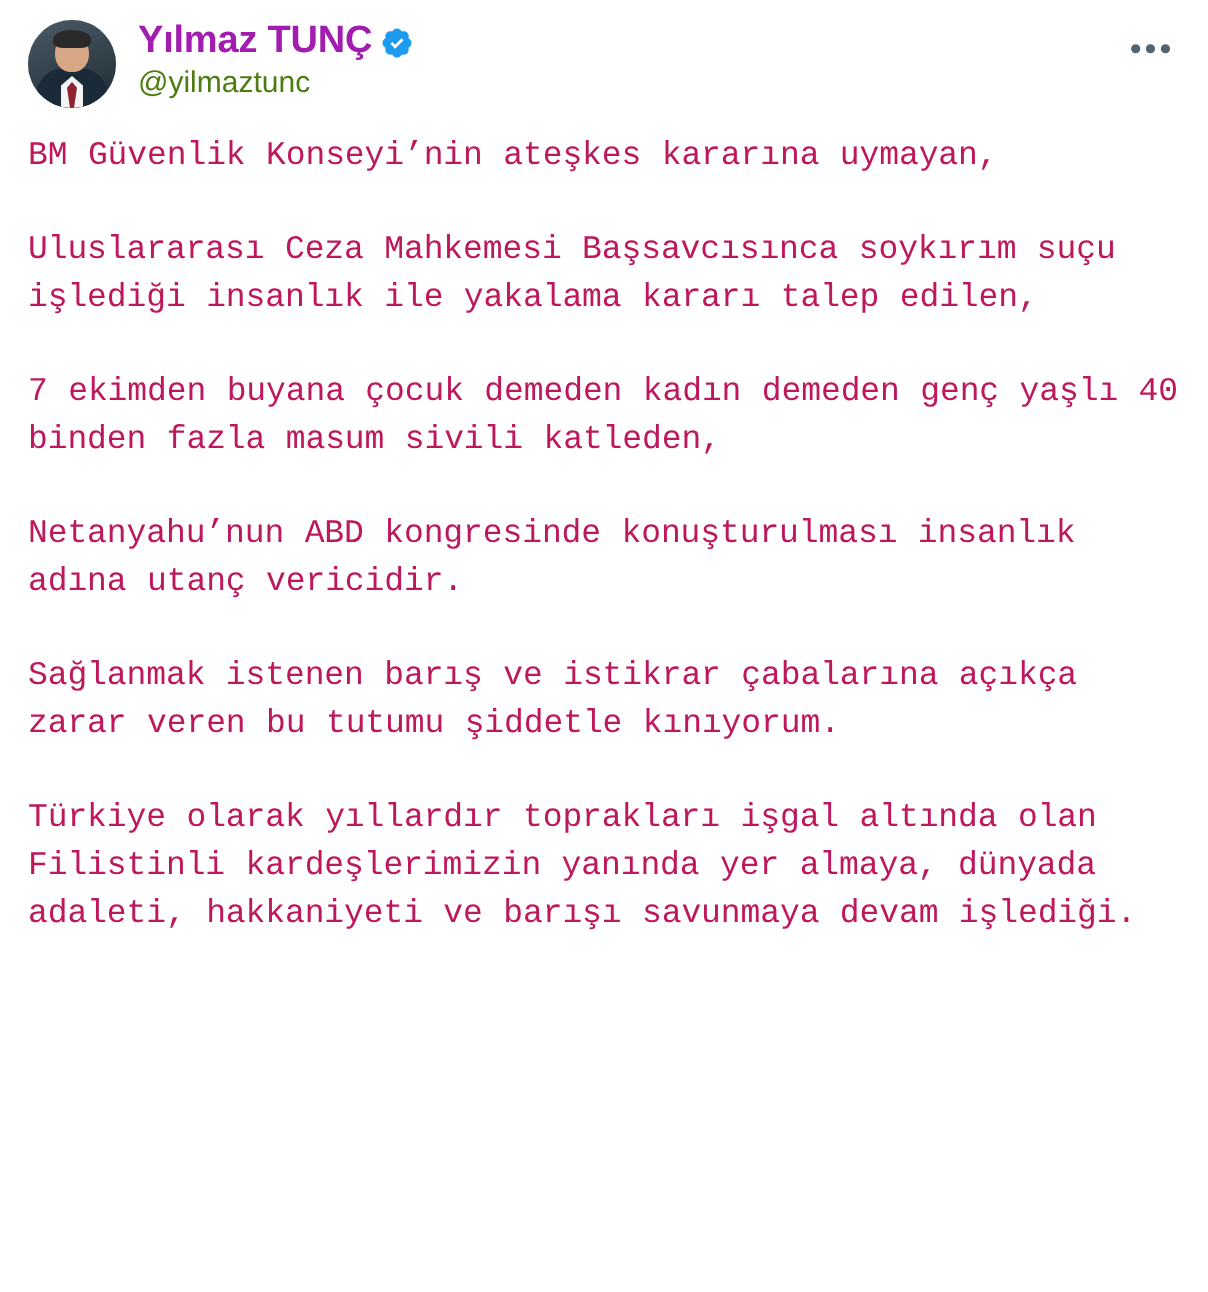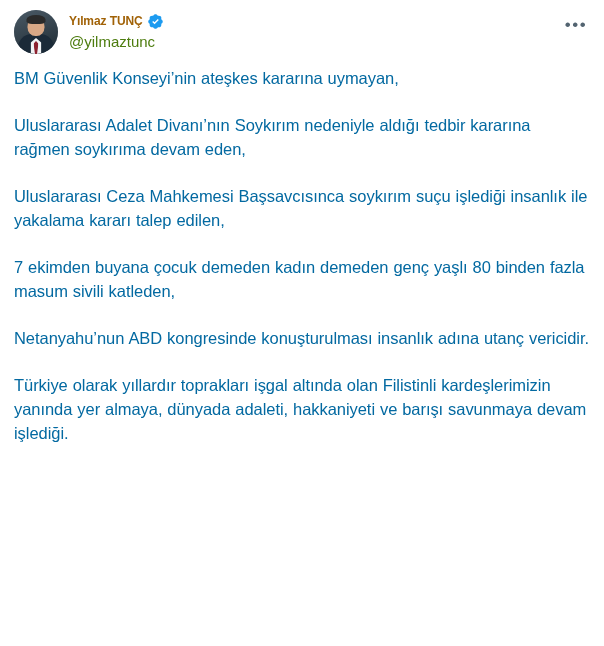--- a/index.html
+++ b/index.html
@@ -97,23 +97,23 @@
     justify-content: center;
     padding-top: 1px;
   }
   .display-name-row {
     display: flex;
     align-items: center;
     gap: 4px;
     line-height: 20px;
   }
   .display-name {
-    font-size: 12px;
+    font-size: 19px;
     font-weight: bold;
-    color: #a16207;
+    color: #a21caf;
     letter-spacing: -0.1px;
   }
   .verified {
     width: 17px;
     height: 17px;
     display: inline-block;
     flex: 0 0 17px;
   }
   .handle {
     font-size: 15px;
@@ -132,23 +132,24 @@
     justify-content: center;
     color: #536471;
     font-size: 17px;
     letter-spacing: 1.5px;
     line-height: 1;
     cursor: pointer;
   }
   .tweet-body {
     font-size: 16.5px;
     line-height: 24px;
-    color: #0369a1;
+    color: #be185d;
     letter-spacing: -0.05px;
     word-spacing: 0.4px;
+    font-family: Liberation Mono, monospace;
   }
   .tweet-body p {
     margin: 0 0 23px 0;
   }
   .tweet-body p:last-child {
     margin-bottom: 0;
   }
 </style>
 </head>
 <body>
@@ -177,20 +178,20 @@
         </span>
       </div>
       <div class="handle">@yilmaztunc</div>
     </div>
 
     <div class="more-btn">•••</div>
   </div>
 
   <div class="tweet-body">
     <p>BM Güvenlik Konseyi’nin ateşkes kararına uymayan,</p>
-    <p>Uluslararası Adalet Divanı’nın Soykırım nedeniyle aldığı tedbir kararına rağmen soykırıma devam eden,</p>
     <p>Uluslararası Ceza Mahkemesi Başsavcısınca soykırım suçu işlediği insanlık ile yakalama kararı talep edilen,</p>
-    <p>7 ekimden buyana çocuk demeden kadın demeden genç yaşlı 80 binden fazla masum sivili katleden,</p>
+    <p>7 ekimden buyana çocuk demeden kadın demeden genç yaşlı 40 binden fazla masum sivili katleden,</p>
     <p>Netanyahu’nun ABD kongresinde konuşturulması insanlık adına utanç vericidir.</p>
+    <p>Sağlanmak istenen barış ve istikrar çabalarına açıkça zarar veren bu tutumu şiddetle kınıyorum.</p>
     <p>Türkiye olarak yıllardır toprakları işgal altında olan Filistinli kardeşlerimizin yanında yer almaya, dünyada adaleti, hakkaniyeti ve barışı savunmaya devam işlediği.</p>
   </div>
 
 </div>
 
 </body></html>

